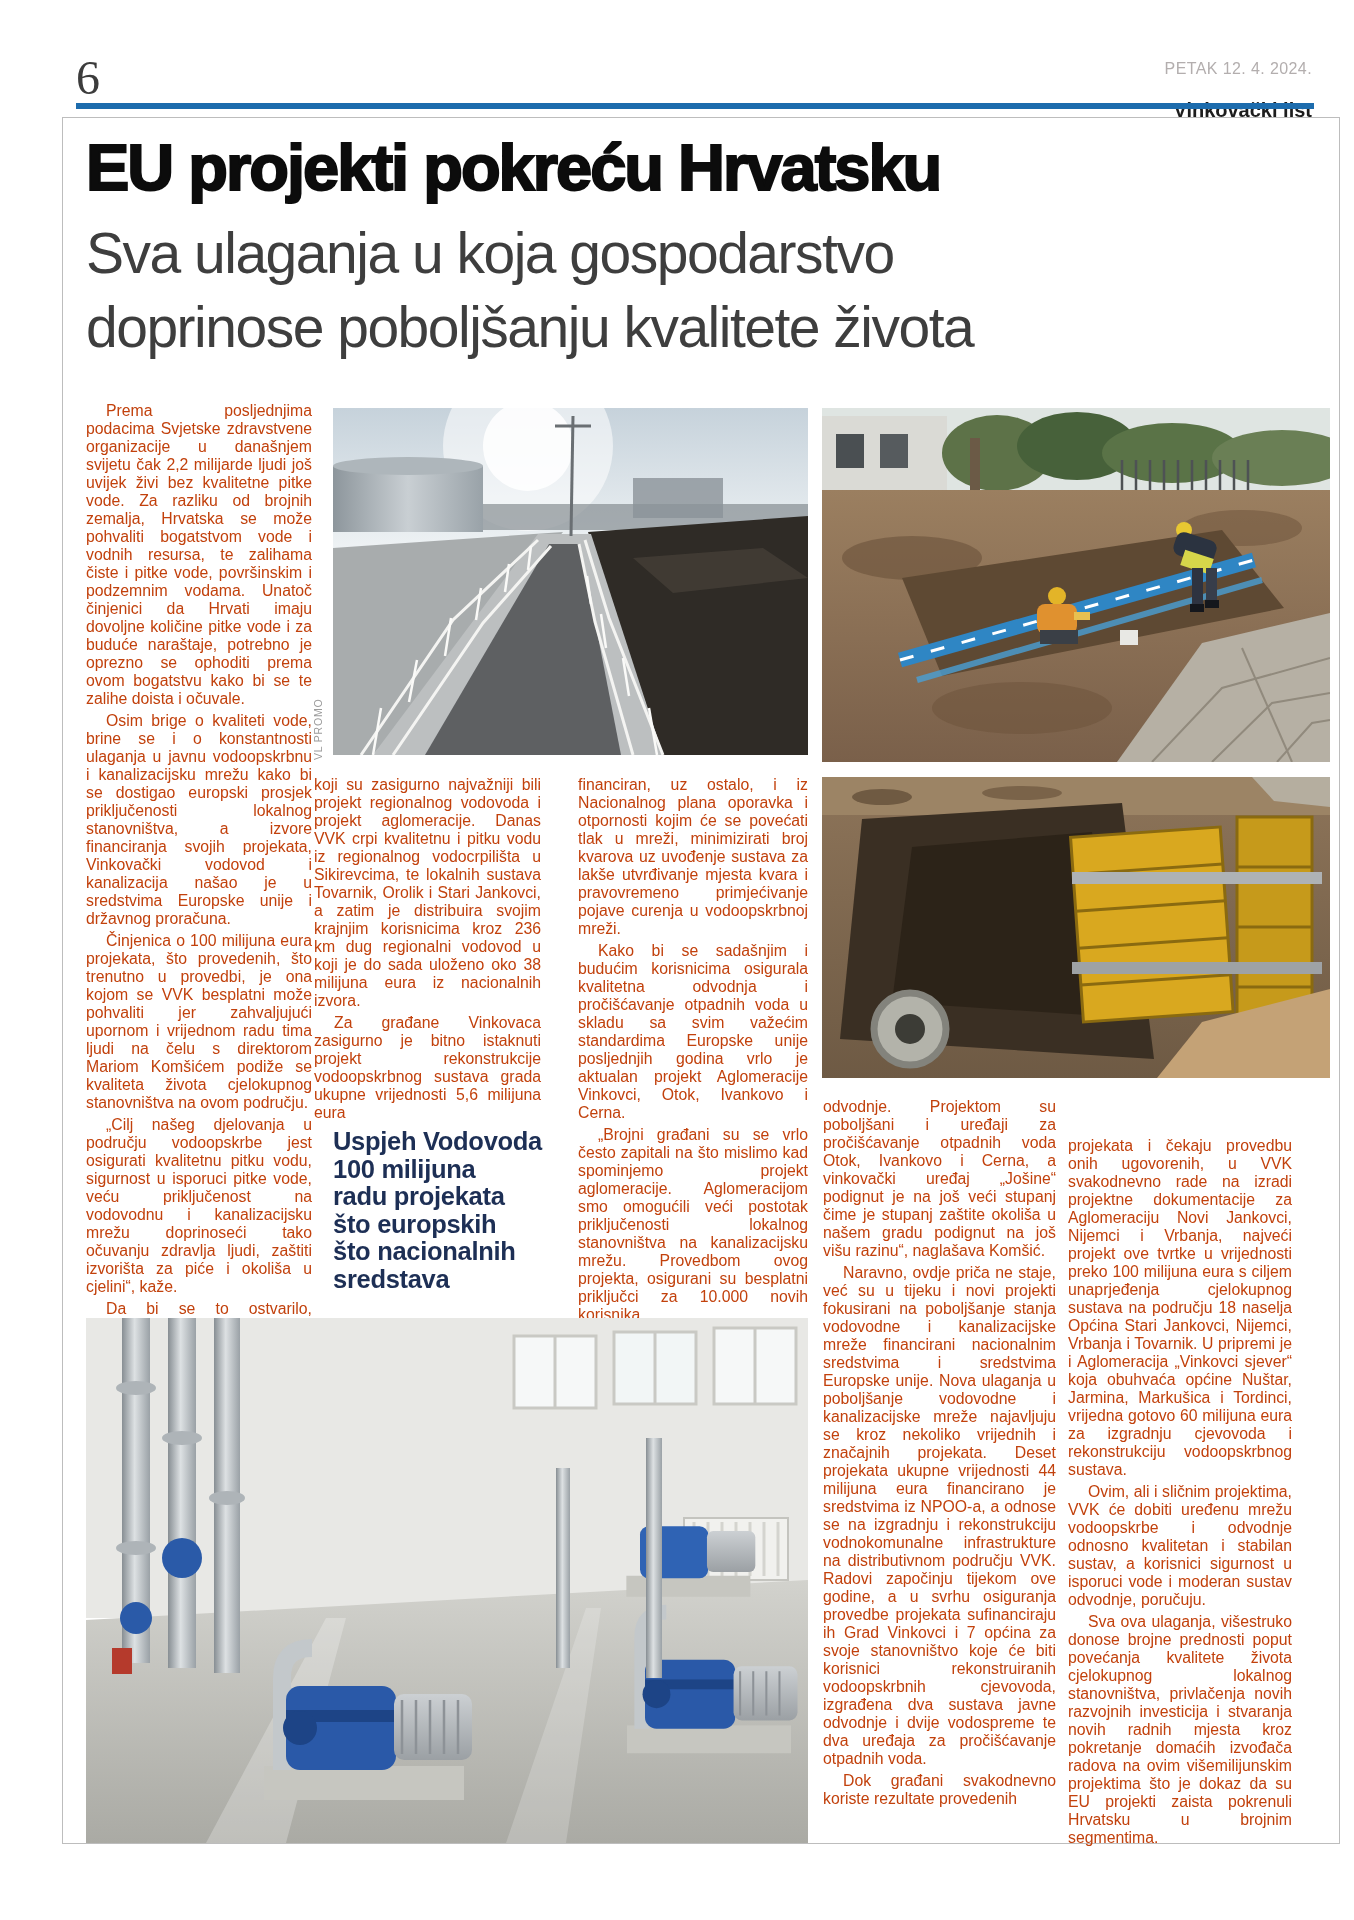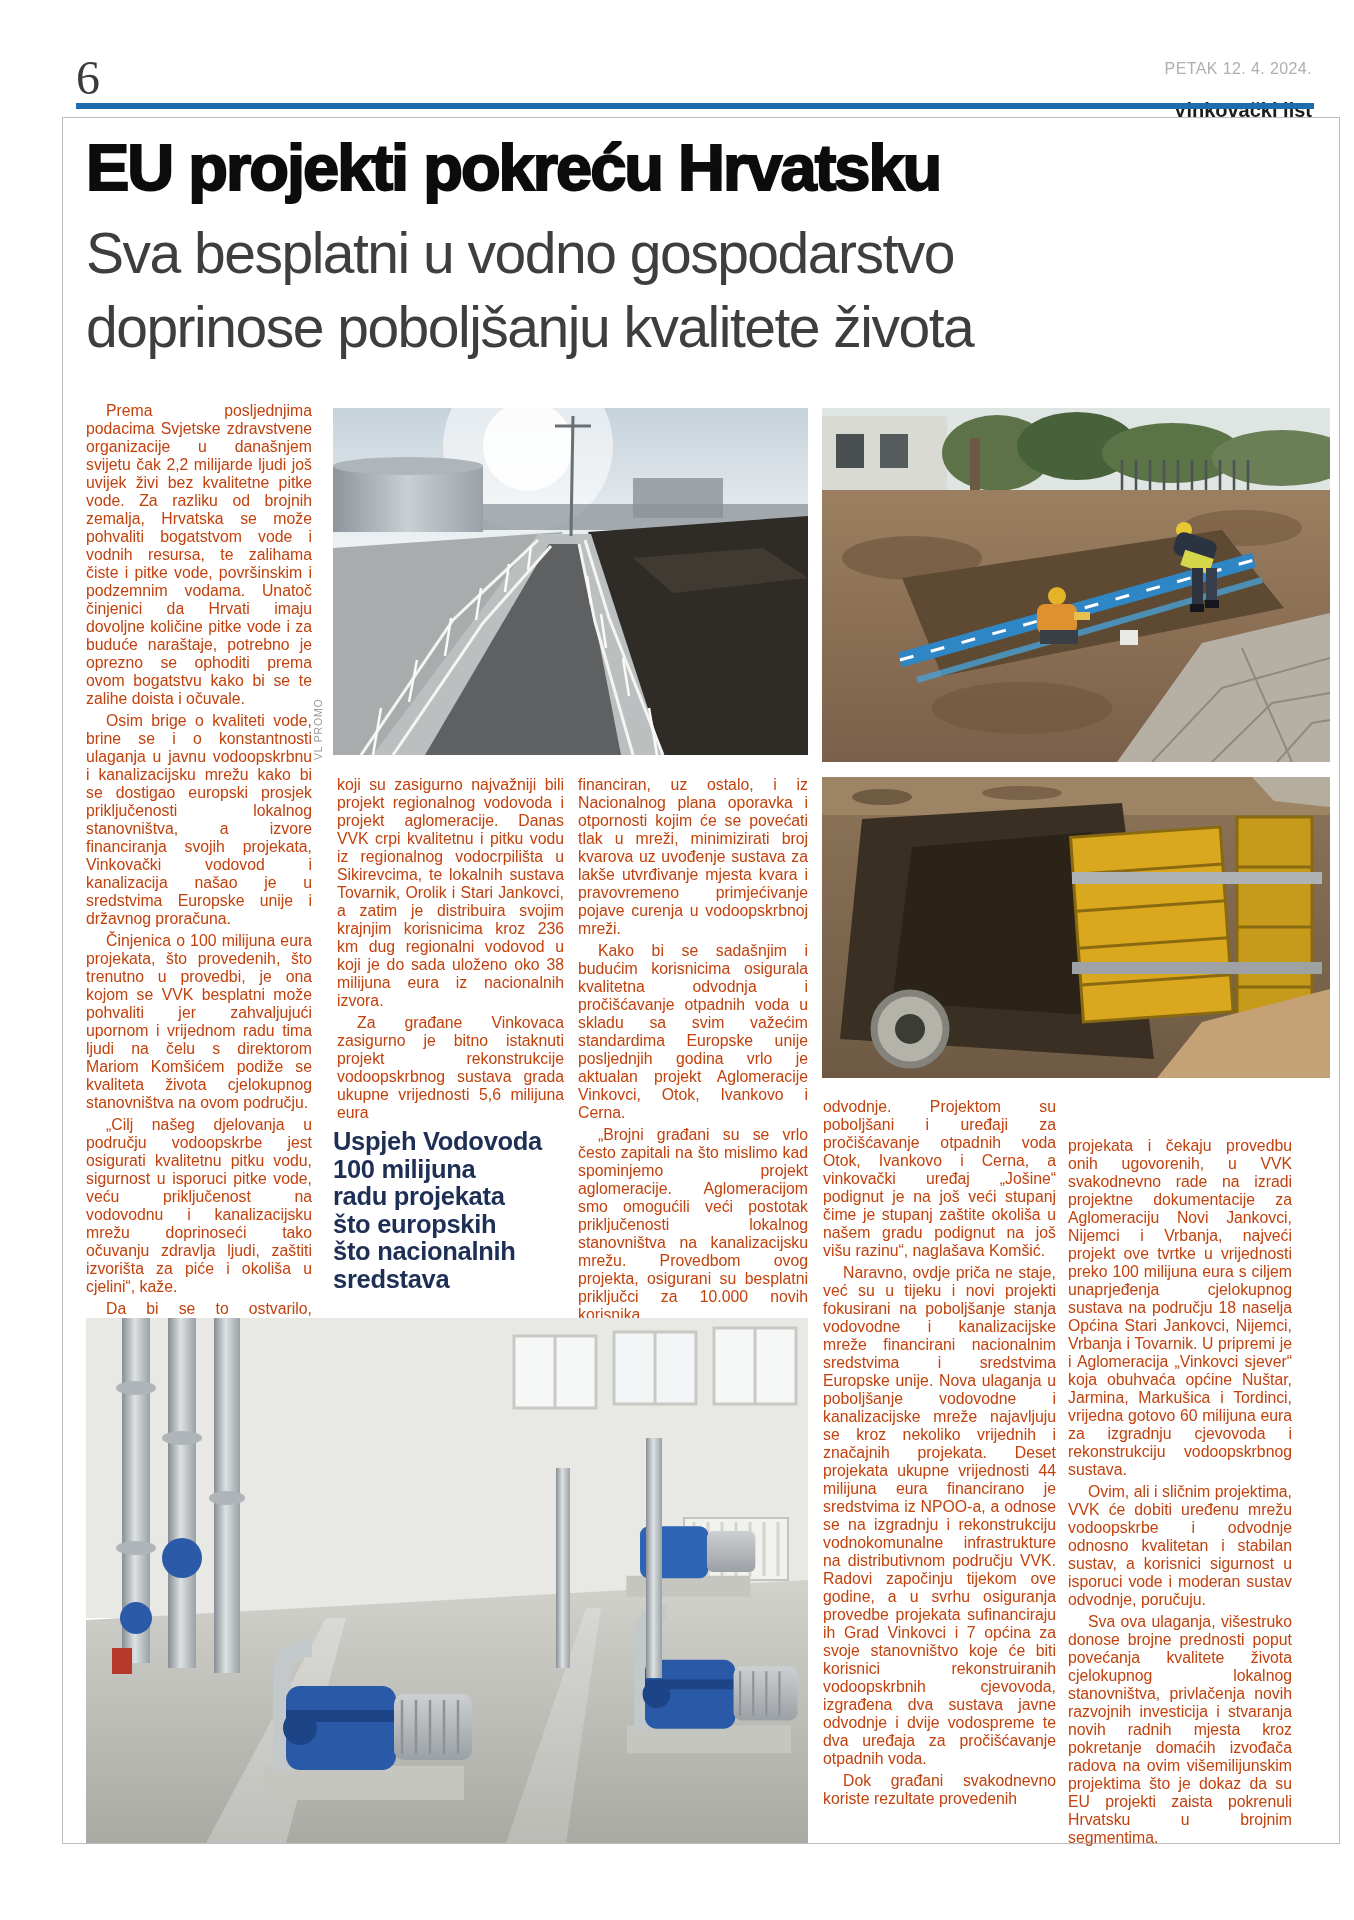--- a/index.html
+++ b/index.html
@@ -42,21 +42,21 @@
     color:#3e3e3e;
   }
   
   .col {
     position:absolute; text-align:justify;
     font-size:15.8px; line-height:18px; color:#c2410c;
   }
   .col p { margin-bottom:4px; }
   .col p.indent { text-indent:20px; }
   #col1 { left:86px;  top:402px;  width:226px; height:906px; }
-  #col2 { left:337px; top:776px;  width:227px; height:330px; }
+  #col2 { left:314px; top:776px;  width:227px; height:330px; }
   #col3 { left:578px; top:776px;  width:230px; height:534px; }
   #col4 { left:823px; top:1098px; width:233px; height:740px; }
   #col5 { left:1068px;top:1098px; width:224px; height:740px;margin-top:39px; }
   
   .pull-quote {
     position:absolute; left:333px; top:1128px; width:250px;
     font-size:25.5px; line-height:27.5px; font-weight:700; letter-spacing:-0.3px;
   }
   
   .photo { position:absolute; overflow:hidden; }
@@ -80,21 +80,21 @@
   <div class="page-number">6</div>
   <div class="mast-date">PETAK 12. 4. 2024.</div>
   <div class="mast-title">Vinkovački list</div>
   <div class="blue-rule" style="background:#1d6cad;"></div>
 
   <div class="article-frame"></div>
 
   <h1 class="headline">EU projekti pokreću Hrvatsku</h1>
 
   <div class="subheadline">
-    <div>Sva besplatni u vodno gospodarstvo</div>
+    <div>Sva ulaganja u koja gospodarstvo</div>
     <div>doprinose poboljšanju kvalitete života</div>
   </div>
 
   <div id="col1" class="col">
     <p class="indent">Prema posljednjima podacima Svjetske zdravstvene organizacije u današnjem svijetu čak 2,2 milijarde ljudi još uvijek živi bez kvalitetne pitke vode. Za razliku od brojnih zemalja, Hrvatska se može pohvaliti bogatstvom vode i vodnih resursa, te zalihama čiste i pitke vode, površinskim i podzemnim vodama. Unatoč činjenici da Hrvati imaju dovoljne količine pitke vode i za buduće naraštaje, potrebno je oprezno se ophoditi prema ovom bogatstvu kako bi se te zalihe doista i očuvale.</p>
     <p class="indent">Osim brige o kvaliteti vode, brine se i o konstantnosti ulaganja u javnu vodoopskrbnu i kanalizacijsku mrežu kako bi se dostigao europski prosjek priključenosti lokalnog stanovništva, a izvore financiranja svojih projekata, Vinkovački vodovod i kanalizacija našao je u sredstvima Europske unije i državnog proračuna.</p>
     <p class="indent">Činjenica o 100 milijuna eura projekata, što provedenih, što trenutno u provedbi, je ona kojom se VVK besplatni može pohvaliti jer zahvaljujući upornom i vrijednom radu tima ljudi na čelu s direktorom Mariom Komšićem podiže se kvaliteta života cjelokupnog stanovništva na ovom području.</p>
     <p class="indent">„Cilj našeg djelovanja u području vodoopskrbe jest osigurati kvalitetnu pitku vodu, sigurnost u isporuci pitke vode, veću priključenost na vodovodnu i kanalizacijsku mrežu doprinoseći tako očuvanju zdravlja ljudi, zaštiti izvorišta za piće i okoliša u cjelini“, kaže.</p>
     <p class="indent">Da bi se to ostvarilo, provedeni su brojni projekti od</p>
   </div>

